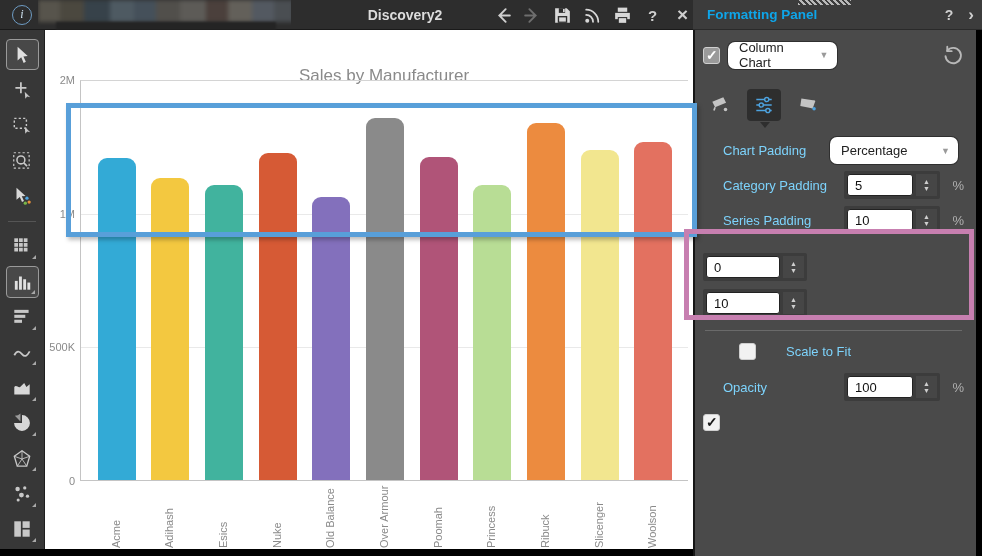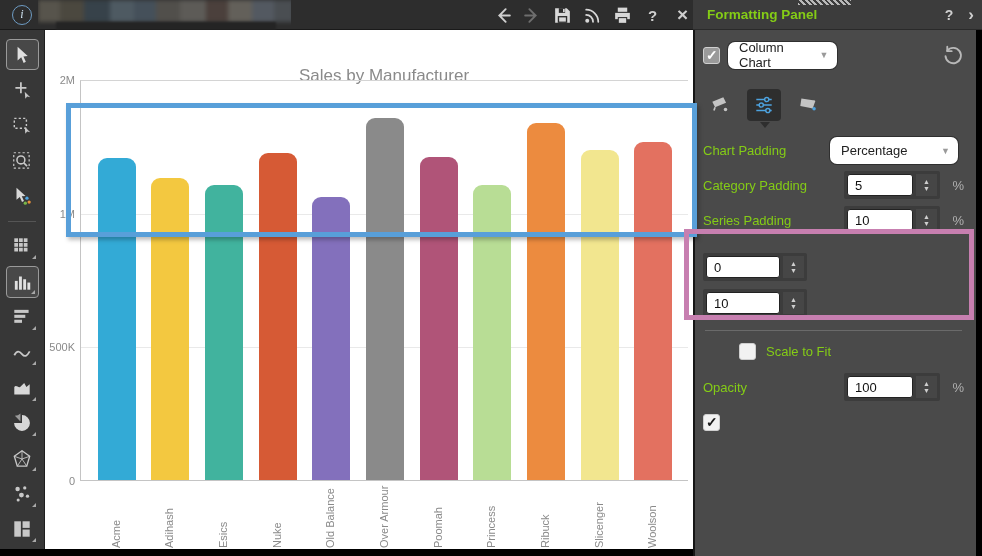--- a/index.html
+++ b/index.html
@@ -12,21 +12,21 @@
   .info-btn { position:absolute; left:12px; top:5px; width:20px; height:20px; border:1.6px solid #6e9cc4; border-radius:50%; color:#cfe2f0; font-size:12px; text-align:center; line-height:17px; font-family:"Liberation Serif", serif; font-style:italic; }
   #blurwrap { position:absolute; left:38px; top:0; width:253px; height:30px; overflow:hidden; }
   .blurrow { position:absolute; left:0; top:0; height:22px; display:flex; filter:blur(2px); }
   .bb { height:22px; }
   .blursub { position:absolute; left:18px; top:22px; width:220px; height:8px; background:#242424; filter:blur(1px); }
   #doc-title { position:absolute; left:330px; top:0; width:150px; height:30px; line-height:30px; text-align:center; color:#dcdcdc; font-weight:bold; font-size:14px; }
   .tb-icons { position:absolute; left:492px; top:0; height:30px; display:flex; align-items:center; gap:9px; }
   .tb-ic { width:21px; height:21px; display:flex; align-items:center; justify-content:center; color:#cfcfcf; font-size:15px; }
   .tb-ic.disabled { color:#6e6e6e; }
   .tb-ic.textic { font-weight:bold; font-size:15px; }
-  #ph-title { margin-left:14px; color:#84cc16; font-weight:bold; font-size:13.5px; flex:1; }
+  #ph-title { margin-left:14px; color:#0ea5e9; font-weight:bold; font-size:13.5px; flex:1; }
   .ph-ic { width:22px; color:#cfcfcf; font-weight:bold; font-size:14px; text-align:center; }
   #grip { position:absolute; left:798px; top:0; width:53px; height:5px;
           background:repeating-linear-gradient(45deg,#cfcfcf 0 2px,transparent 2px 4px); opacity:.85; }
 
   
   #toolbar { position:absolute; left:0; top:30px; width:45px; height:519px; background:#373737; border-right:1px solid #1e1e1e; display:flex; flex-direction:column; align-items:center; padding-top:9px; }
   .tool { width:33px; height:33px; margin-bottom:4px; display:flex; align-items:center; justify-content:center; position:relative; }
   .tool svg { width:22px; height:22px; }
   .tool.selected { border:1px solid #9a9a9a; border-radius:4px; background:#484848; }
   .tool.sub::after { content:""; position:absolute; right:3px; bottom:3px; border-left:4px solid transparent; border-bottom:4px solid #a8a8a8; }
@@ -42,21 +42,21 @@
   #bars { position:absolute; left:1px; bottom:0; width:606px; height:400px; display:flex; justify-content:space-evenly; align-items:flex-end; }
   .bar { width:38px; border-radius:9px 9px 0 0; }
   #x-labels { position:absolute; left:36px; top:452px; width:606px; height:66px; display:flex; justify-content:space-evenly; }
   .xlab { width:38px; display:flex; justify-content:center; }
   .xlab span { writing-mode:vertical-rl; transform:rotate(180deg); color:#8a8a8a; font-size:11px; line-height:12px; }
   #chart-bottom-strip { position:absolute; left:0; top:549px; width:693px; height:7px; background:#000; }
 
   
   #fpanel { position:absolute; left:693px; top:30px; width:289px; height:526px; background:#4a4a4a; border-left:2px solid #161616; border-right:6px solid #000; padding:10px 12px 0 8px; color:#bdbdbd; font-size:13px; }
   .frow { display:flex; align-items:center; }
-  .flabel { flex:1; color:#84cc16; }
+  .flabel { flex:1; color:#7dd3fc;margin-left:20px; }
   .checkbox { width:17px; height:17px; border-radius:3px; flex:none; position:relative; }
   .cb-gray { background:#9a9a9a; border:1px solid #d0d0d0; }
   .cb-white { background:#f2f2f2; border:1px solid #cfcfcf; }
   .checkbox .mark { display:none; position:absolute; left:2px; top:-1px; font-size:14px; font-weight:bold; }
   .checkbox.checked .mark { display:block; }
   .cb-gray .mark { color:#fff; }
   .cb-white .mark { color:#1a1a1a; }
   .dropdown { background:#fff; border-radius:7px; height:27px; display:flex; align-items:center; padding:0 8px 0 11px; color:#222; box-shadow:0 0 0 1px #2f2f2f; }
   .dropdown .dd-text { flex:1; font-size:13px; }
   .dd-arrow { color:#9a9a9a; font-size:9px; margin-left:6px; }
@@ -93,20 +93,21 @@
         <div class="bb" style="width:22px;background:#45505a"></div>
           <div class="bb" style="width:24px;background:#514f4b"></div>
         <div class="bb" style="width:26px;background:#5d5b57"></div>
           <div class="bb" style="width:22px;background:#4b403c"></div>
         <div class="bb" style="width:24px;background:#63605a"></div>
           <div class="bb" style="width:22px;background:#535961"></div>
         <div class="bb" style="width:20px;background:#4a4e52"></div>
       </div>
       <div class="blursub"></div>
     </div>
+    <div id="doc-title">Discovery2</div>
     <div class="tb-icons">
       <div class="tb-ic">
         <svg viewBox="0 0 20 20">
             <path d="M13 4 L7 10 L13 16 M7 10 H17" stroke="#cfcfcf" stroke-width="1.8" fill="none" stroke-linecap="round"></path>
           </svg>
       </div>
       <div class="tb-ic disabled">
         <svg viewBox="0 0 20 20">
             <path d="M7 4 L13 10 L7 16 M13 10 H3" stroke="#6e6e6e" stroke-width="1.8" fill="none" stroke-linecap="round"></path>
           </svg>

